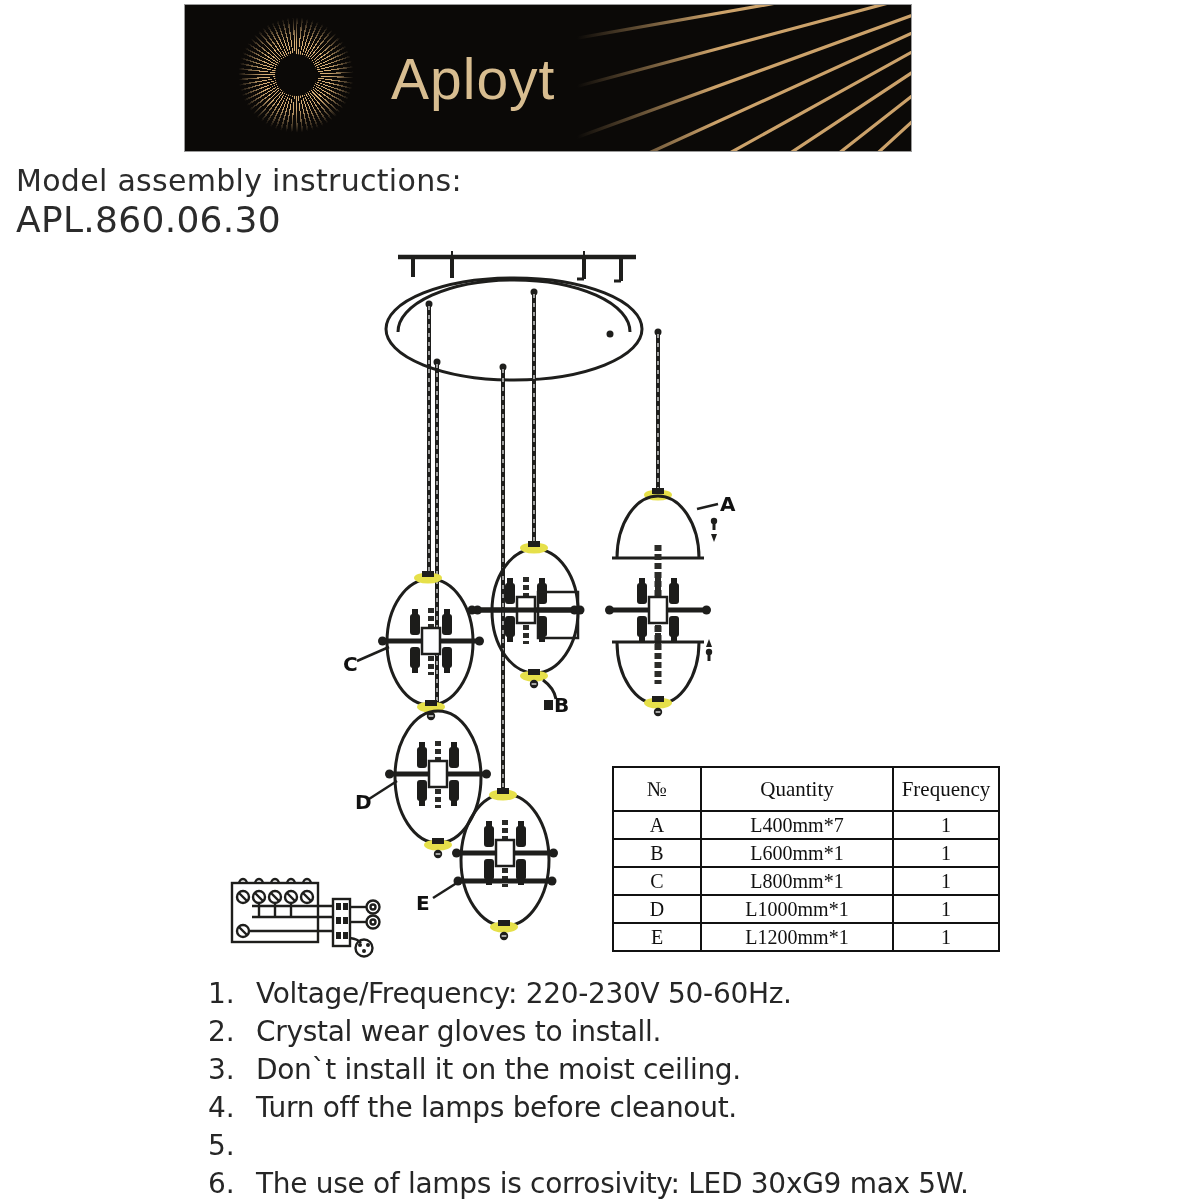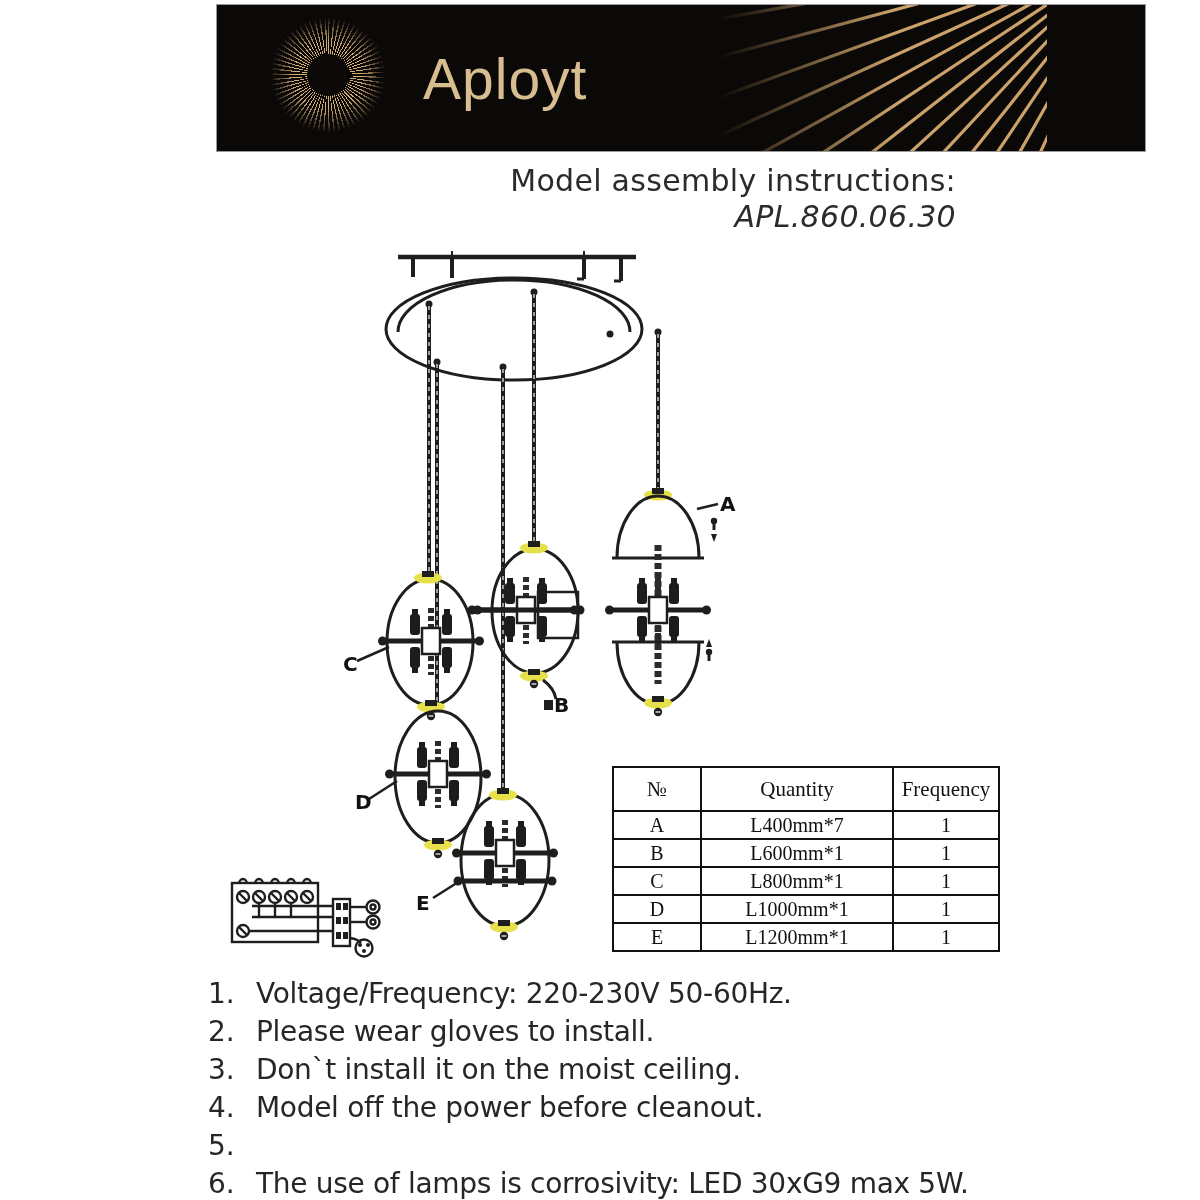--- a/index.html
+++ b/index.html
@@ -1,37 +1,37 @@
 <!DOCTYPE html>
 <html><head>
 <meta charset="utf-8">
 <style>
   html,body{margin:0;padding:0;background:#ffffff;}
   .page{position:relative;width:1200px;height:1200px;background:#ffffff;overflow:hidden;
         font-family:"DejaVu Sans",sans-serif;color:#2c2c2c;}
 
   
-  .banner{position:absolute;left:184px;top:4px;width:930px;height:148px;
-          background:#0b0907;overflow:hidden;border:1px solid #9a9a9a;box-sizing:border-box;margin-left:32px;}
+  .banner{position:absolute;left:184px;top:4px;width:728px;height:148px;
+          background:#0b0907;overflow:hidden;border:1px solid #9a9a9a;box-sizing:border-box;}
   .rays{position:absolute;left:0;top:0;z-index:1;}
   .rays-fade{position:absolute;inset:0;z-index:2;
              background:linear-gradient(90deg,#0b0907 0%,#0b0907 54%,rgba(11,9,7,0) 73%);}
   .sunburst{position:absolute;left:49px;top:8px;width:124px;height:124px;border-radius:50%;z-index:3;
             background:repeating-conic-gradient(rgba(224,182,124,0.95) 0deg 1.7deg, rgba(11,9,7,0) 1.7deg 5.4deg);}
   .sunburst::before{content:"";position:absolute;inset:41px;background:#0b0907;border-radius:50%;}
   .sunburst::after{content:"";position:absolute;inset:-2px;border-radius:50%;
             background:radial-gradient(circle closest-side, rgba(11,9,7,0) 52%, #0b0907 90%);}
   .brand{position:absolute;left:206px;top:0;height:148px;display:flex;align-items:center;z-index:3;
          font-family:"Liberation Sans",sans-serif;font-weight:400;font-size:57px;
          color:#d8bd90;letter-spacing:1px;}
 
   
-  .title-block{position:absolute;left:4px;top:163px;width:952px;text-align:right;}
+  .title-block{position:absolute;left:16px;top:163px;width:952px;text-align:left;}
   .title-line1{font-size:30px;letter-spacing:.3px;color:#2b2b2b;}
-  .title-line2{font-size:30px;letter-spacing:.3px;color:#2b2b2b;margin-top:1px;font-style:italic;}
+  .title-line2{font-size:36px;letter-spacing:.3px;color:#2b2b2b;margin-top:1px;}
 
   
   .diagram{position:absolute;left:220px;top:245px;}
 
   
   .parts-table{position:absolute;left:612px;top:766px;border-collapse:collapse;
                font-family:"Liberation Serif",serif;color:#111;background:#fff;}
   .parts-table th,.parts-table td{border:2px solid #111;text-align:center;padding:0;}
   .parts-table th{font-weight:normal;font-size:21px;height:42px;vertical-align:middle;}
   .parts-table td{font-size:20px;height:26px;vertical-align:middle;}
@@ -304,29 +304,29 @@
     </tbody>
   </table>
 
   <div class="instructions">
     <div class="instr-item">
       <span class="instr-num">1.</span>
       <span class="instr-text">Voltage/Frequency: 220-230V 50-60Hz.</span>
     </div>
     <div class="instr-item">
       <span class="instr-num">2.</span>
-      <span class="instr-text">Please wear gloves to install.</span>
+      <span class="instr-text">Crystal wear gloves to install.</span>
     </div>
     <div class="instr-item">
       <span class="instr-num">3.</span>
       <span class="instr-text">Don`t install it on the moist ceiling.</span>
     </div>
     <div class="instr-item">
       <span class="instr-num">4.</span>
-      <span class="instr-text">Model off the power before cleanout.</span>
+      <span class="instr-text">Turn off the lamps before cleanout.</span>
     </div>
     <div class="instr-item">
       <span class="instr-num">5.</span>
     </div>
     <div class="instr-item">
       <span class="instr-num">6.</span>
       <span class="instr-text">The use of lamps is corrosivity: LED 30xG9 max 5W.</span>
     </div>
   </div>
 

